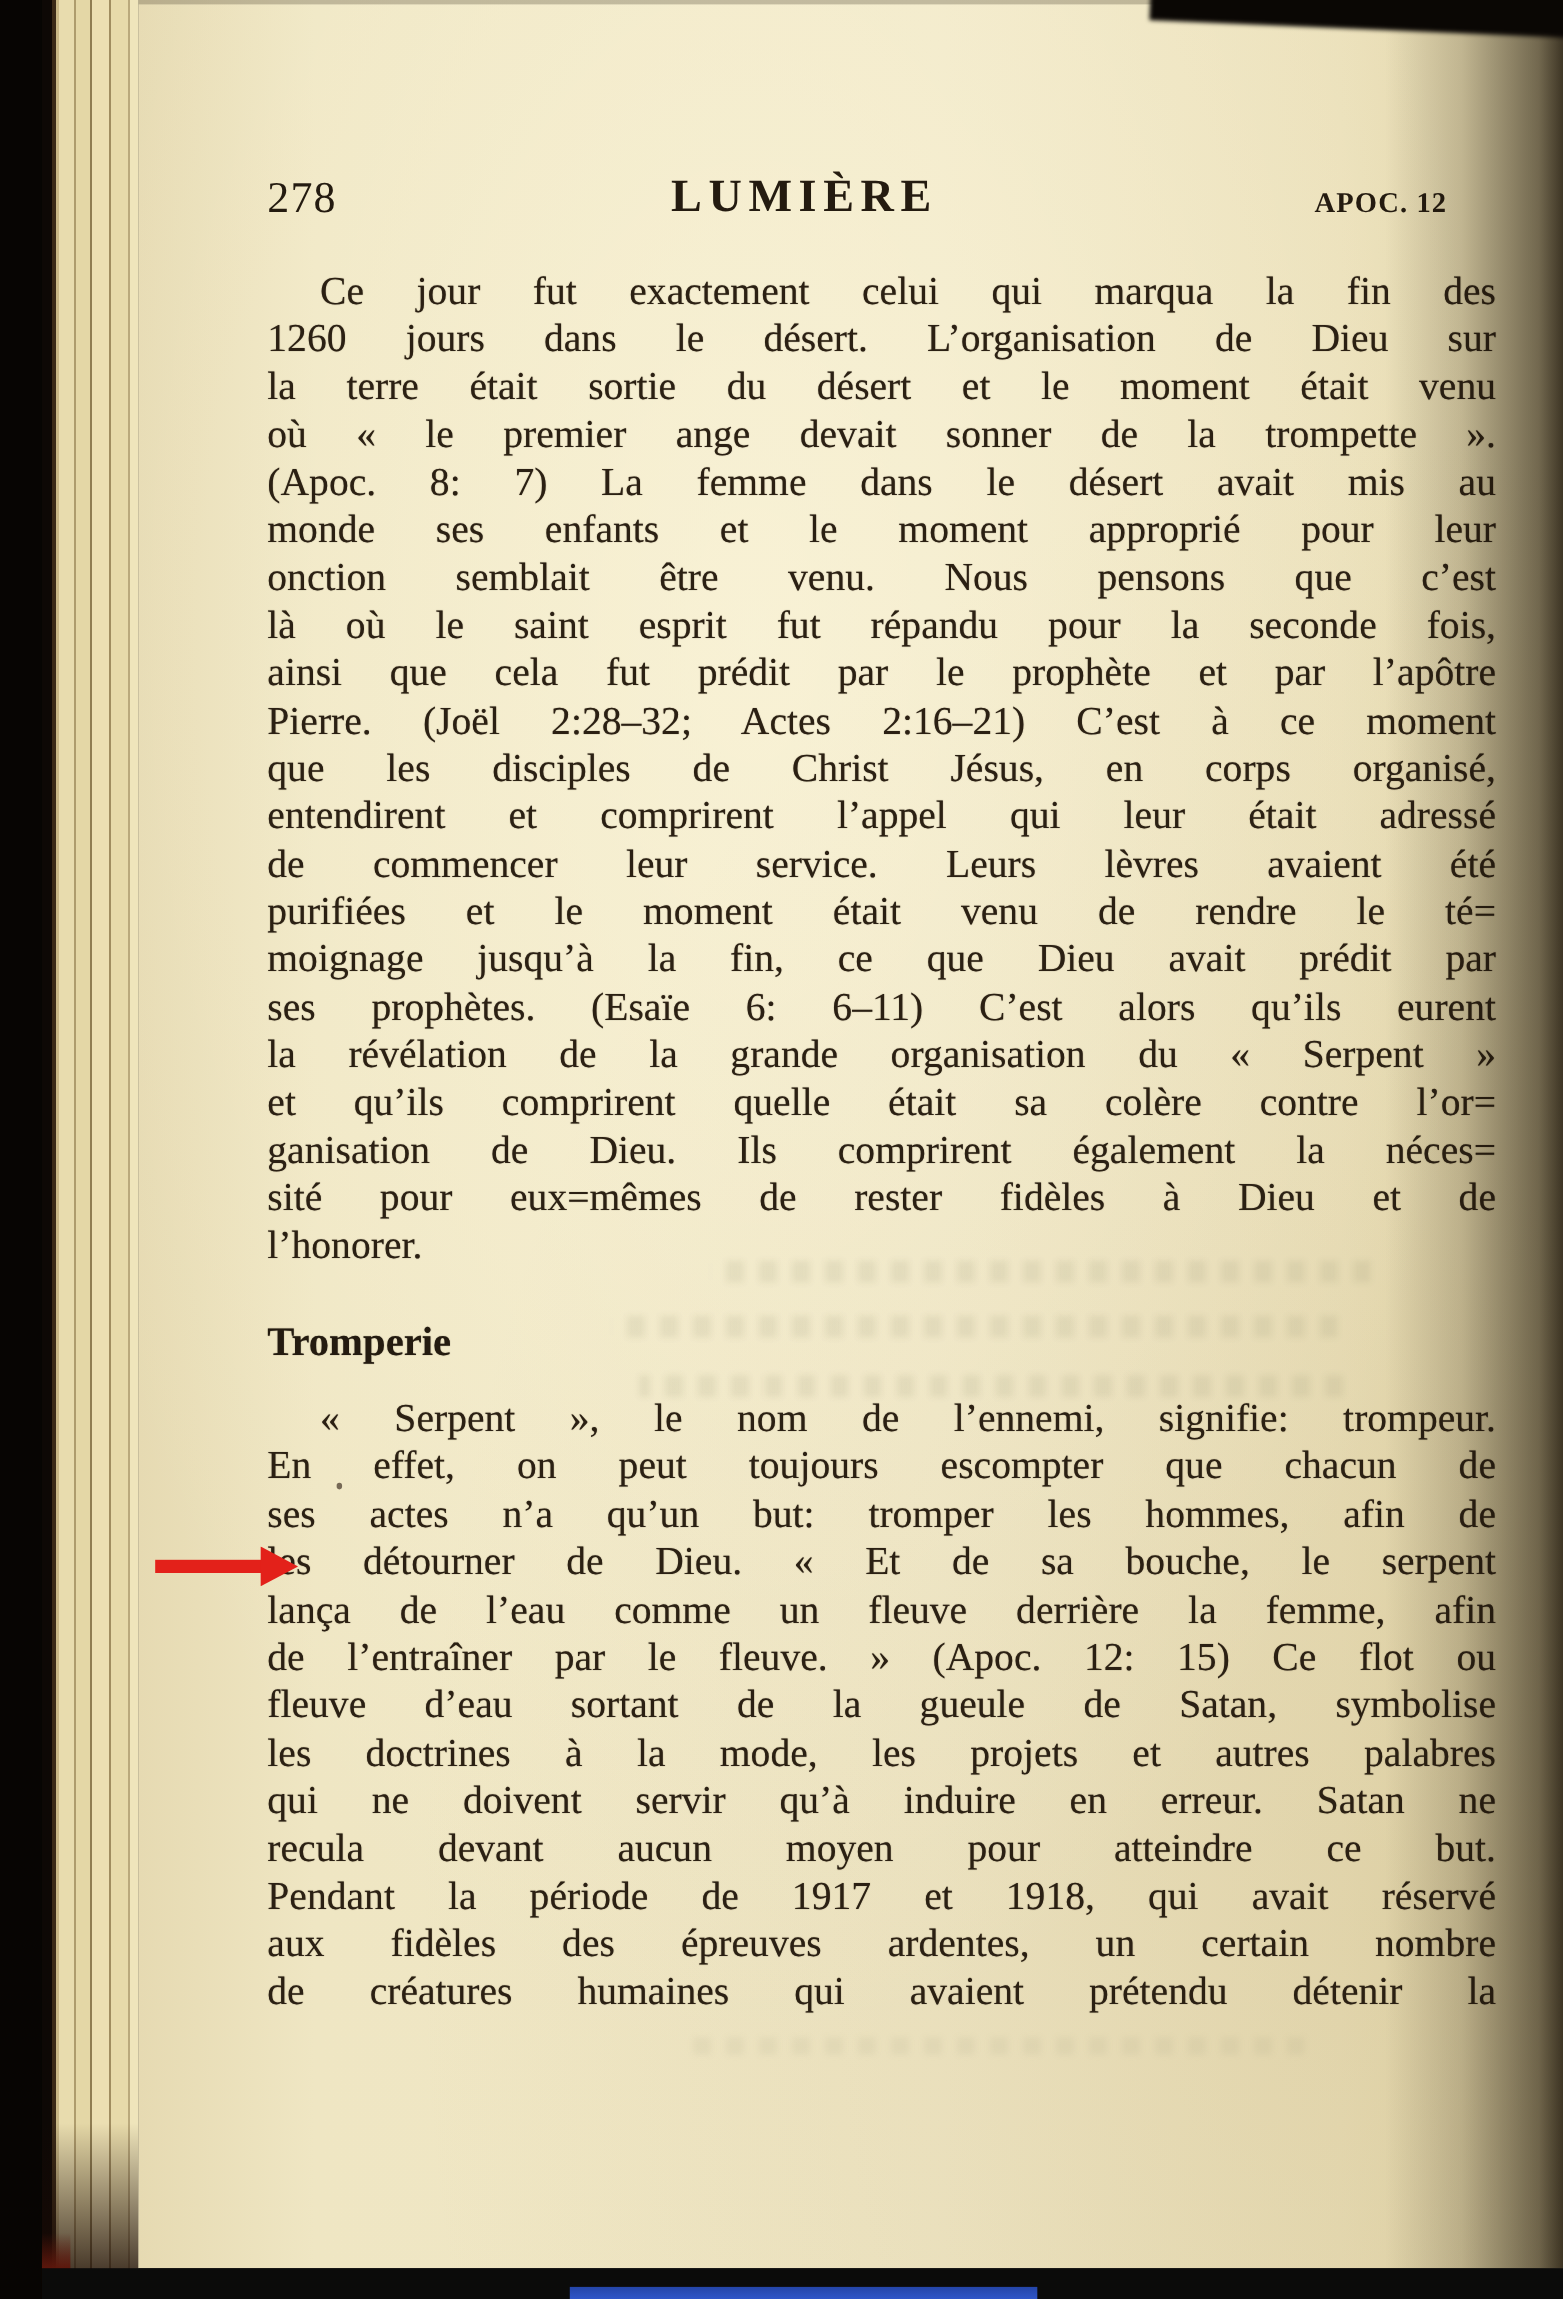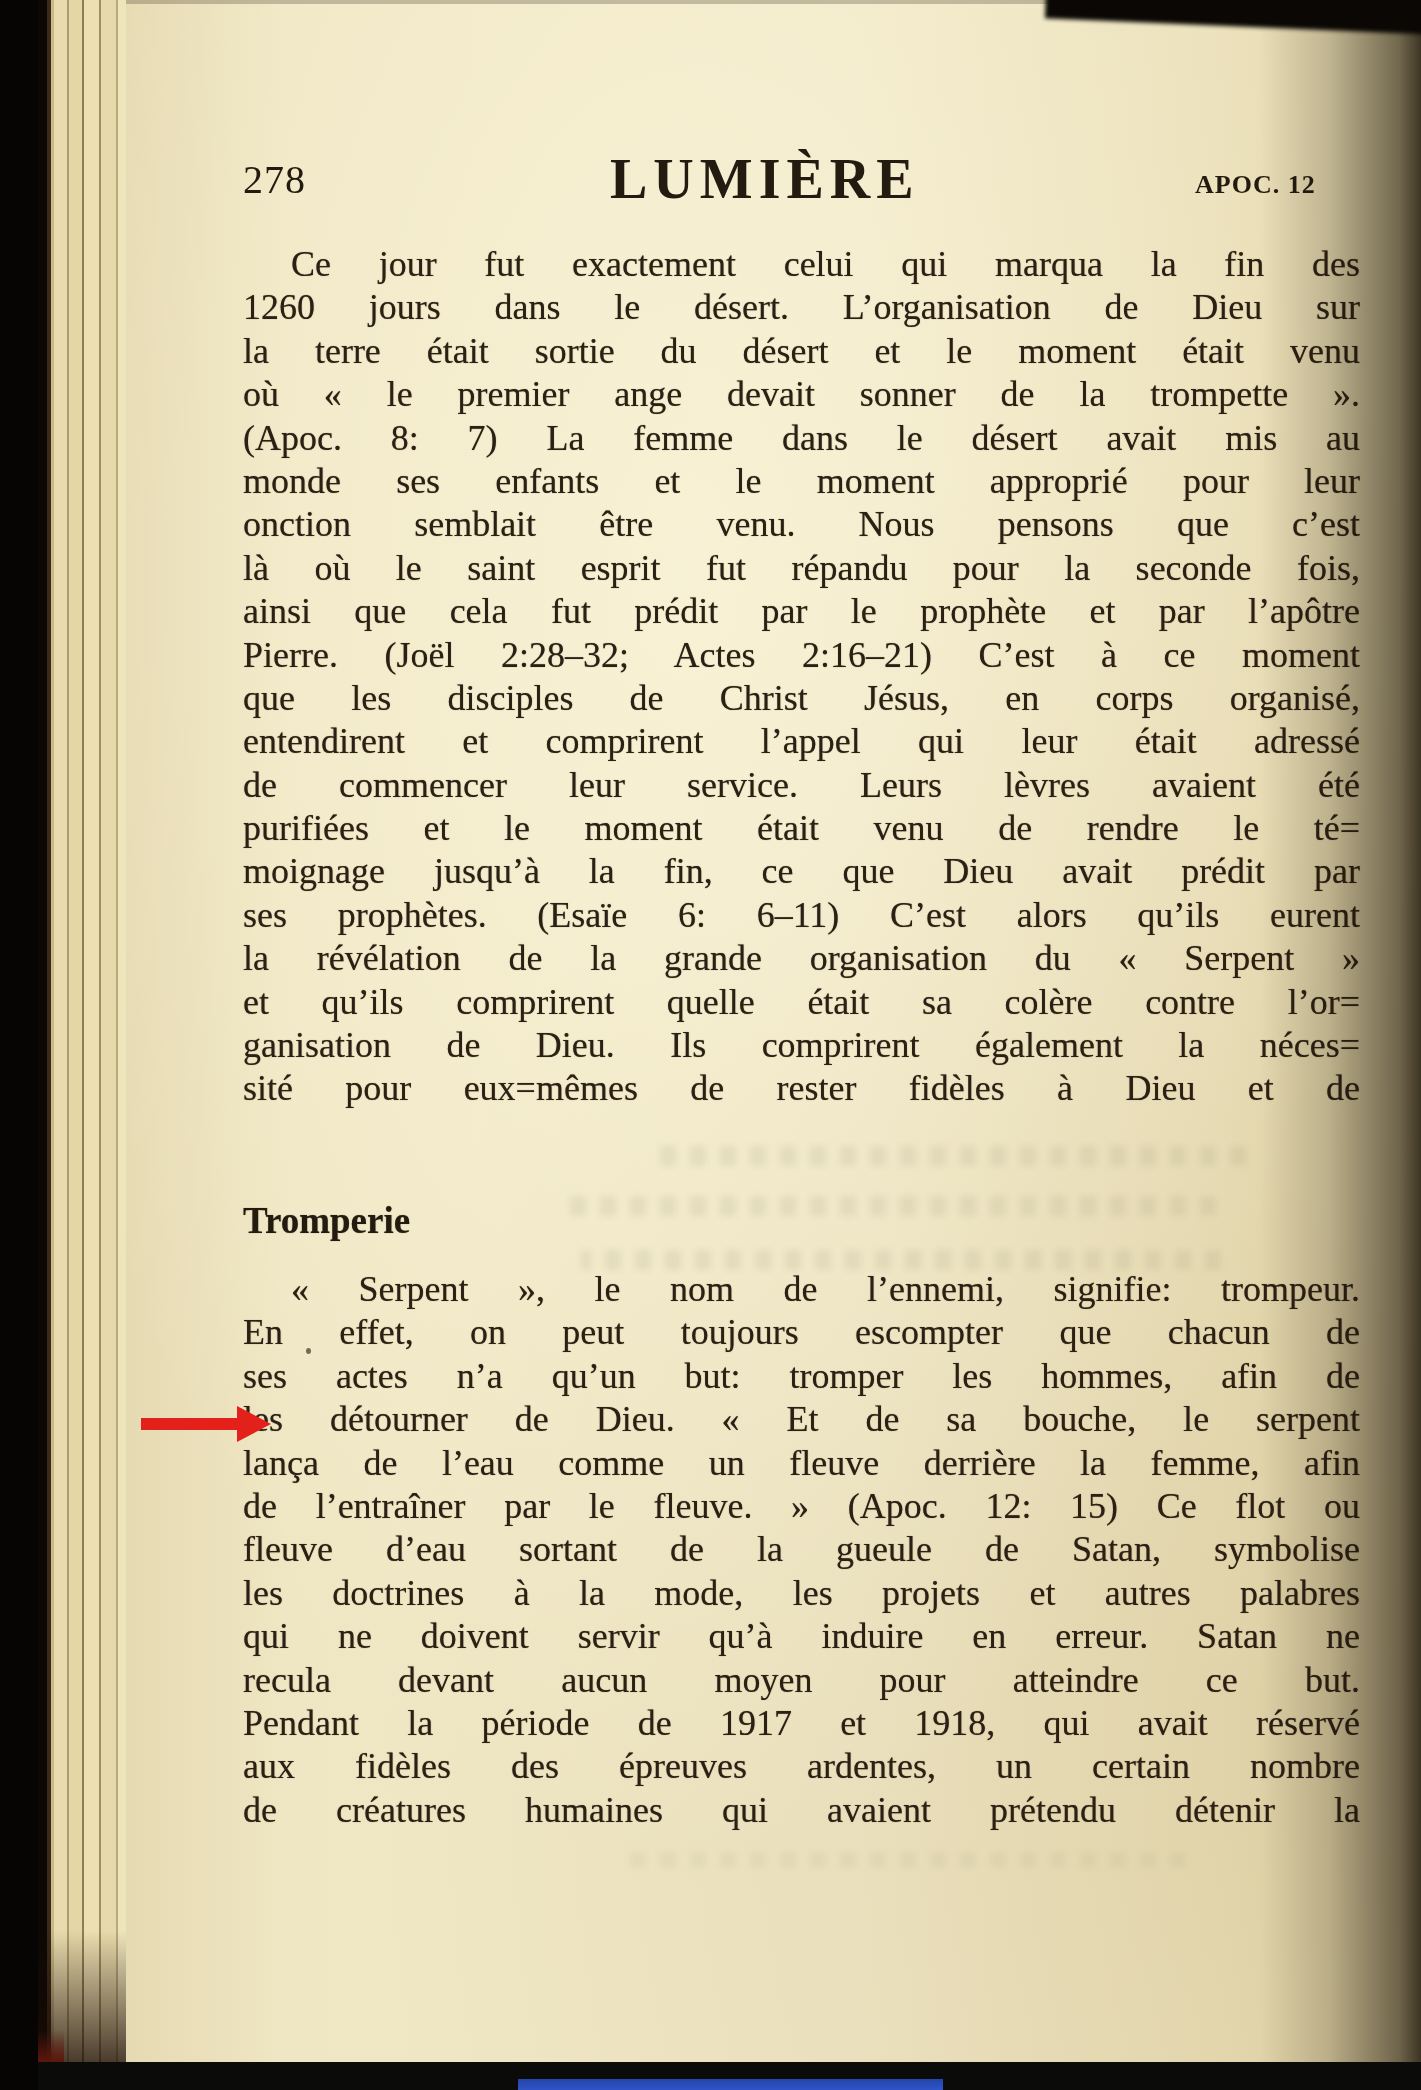--- a/index.html
+++ b/index.html
@@ -48,21 +48,21 @@
       rgba(22,14,5,.55) 70%, #140d04 90%, #060402 100%);
   }
   .shadow-top-right{
     position:absolute;left:920px;top:-34px;width:460px;height:62px;
     background:#0a0704;transform:rotate(2.4deg);filter:blur(2px);
   }
   
   .header{position:absolute;left:117px;top:158px;width:1117px;height:50px;
     color:#241b10;}
   .page-number{position:absolute;left:0;top:0;font-size:40px;line-height:44px;letter-spacing:1px;}
-  .page-title{position:absolute;left:367px;top:-2px;font-size:56px;line-height:46px;letter-spacing:6px;font-weight:600;}
+  .page-title{position:absolute;left:367px;top:-2px;font-size:42px;line-height:46px;letter-spacing:6px;font-weight:600;}
   .page-ref{position:absolute;left:952px;top:12px;font-size:26px;line-height:30px;font-weight:700;letter-spacing:1px;}
   
   .bodytext{color:#2b2013;text-shadow:0 0 1px rgba(43,32,19,.55);}
   .paragraph{position:absolute;left:117px;width:1117px;font-size:36px;}
   .paragraph.p0{top:243px;}
   .paragraph.p1{top:1268px;}
   .line{height:43.4px;line-height:43.4px;text-align:justify;text-align-last:justify;white-space:normal;}
   .line.indent{text-indent:48px;}
   .line.end{text-align-last:left;}
   .section-heading{
@@ -123,20 +123,21 @@
           <div class="line">que les disciples de Christ Jésus, en corps organisé,</div>
           <div class="line">entendirent et comprirent l’appel qui leur était adressé</div>
           <div class="line">de commencer leur service. Leurs lèvres avaient été</div>
           <div class="line">purifiées et le moment était venu de rendre le té=</div>
           <div class="line">moignage jusqu’à la fin, ce que Dieu avait prédit par</div>
           <div class="line">ses prophètes. (Esaïe 6: 6–11) C’est alors qu’ils eurent</div>
           <div class="line">la révélation de la grande organisation du « Serpent »</div>
           <div class="line">et qu’ils comprirent quelle était sa colère contre l’or=</div>
           <div class="line">ganisation de Dieu. Ils comprirent également la néces=</div>
           <div class="line">sité pour eux=mêmes de rester fidèles à Dieu et de</div>
+          <div class="line end">l’honorer.</div>
         </div>
       <h2 class="section-heading">Tromperie</h2>
       <div class="paragraph p1">
           <div class="line indent">« Serpent », le nom de l’ennemi, signifie: trompeur.</div>
           <div class="line">En effet, on peut toujours escompter que chacun de</div>
           <div class="line">ses actes n’a qu’un but: tromper les hommes, afin de</div>
           <div class="line">les détourner de Dieu. « Et de sa bouche, le serpent</div>
           <div class="line">lança de l’eau comme un fleuve derrière la femme, afin</div>
           <div class="line">de l’entraîner par le fleuve. » (Apoc. 12: 15) Ce flot ou</div>
           <div class="line">fleuve d’eau sortant de la gueule de Satan, symbolise</div>

